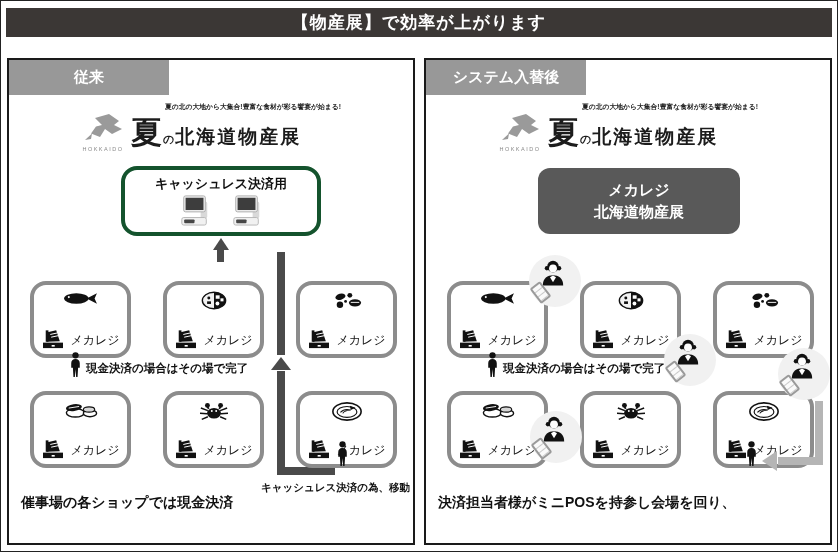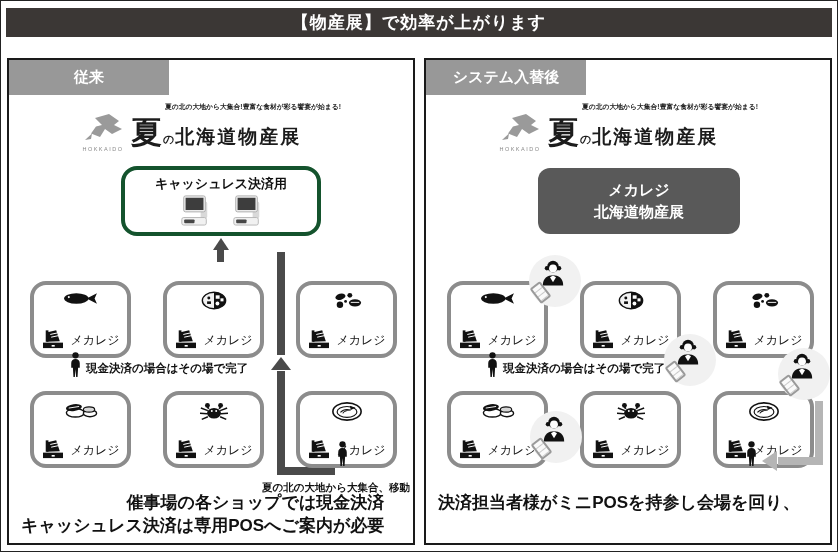--- a/index.html
+++ b/index.html
@@ -40,21 +40,21 @@
 
   .vline, .hline { position:absolute; background:#4a4a4a; }
   .panel.right .vline, .panel.right .hline { background:#b5b5b5; }
   .tri-up { position:absolute; width:0; height:0; border-left:8px solid transparent; border-right:8px solid transparent; border-bottom:12px solid #4a4a4a; }
   .tri-up.big { border-left-width:10px; border-right-width:10px; border-bottom-width:13px; }
   .tri-left { position:absolute; width:0; height:0; border-top:10px solid transparent; border-bottom:10px solid transparent; border-right:15px solid #b5b5b5; }
 
   .person { position:absolute; }
   .note { position:absolute; font-weight:bold; font-size:11.5px; white-space:nowrap; }
   .note.small { font-size:10.5px; }
-  .caption { position:absolute; left:12px; top:431px; font-weight:bold; font-size:17px; line-height:23px; white-space:nowrap;text-align:right; }
+  .caption { position:absolute; left:12px; top:431px; font-weight:bold; font-size:14px; line-height:23px; white-space:nowrap; }
 
   .staff { position:absolute; width:36px; }
   .staff::before { content:""; position:absolute; width:52px; height:52px; border-radius:50%; background:#f1f1f1; top:-3px; left:-9px; z-index:0; }
   .staff svg { position:relative; z-index:1; display:block; }
   .minipos { position:relative; z-index:1; width:13px; height:19px; background:#fafafa; border:2px solid #9a9a9a; border-radius:2px;
     transform:rotate(-38deg); margin:-3px 0 0 -4px;
     background-image:linear-gradient(#c9c9c9 1px, transparent 1px); background-size:100% 5px; background-position:0 4px; }
 
   .hidden-defs { position:absolute; width:0; height:0; overflow:hidden; }
 </style>
@@ -259,25 +259,24 @@
     </div>
 
     <svg class="person" style="left:59px; top:292px;" width="15" height="26">
         <use href="#i-person"></use>
       </svg>
     <div class="note" style="left:77px; top:301px;">現金決済の場合はその場で完了</div>
 
     <svg class="person" style="left:326px; top:381px;" width="15" height="26">
         <use href="#i-person"></use>
       </svg>
-    <div class="note small" style="right:3px; top:421px;">夏の北の大地から大集合、移動</div>
+    <div class="note small" style="right:3px; top:421px;">キャッシュレス決済の為、移動</div>
 
     <div class="caption">
       <div>催事場の各ショップでは現金決済</div>
-      <div>キャッシュレス決済は専用POSへご案内が必要</div>
     </div>
   </div>
 
   <div class="panel right">
     <div class="tab">
       <span>システム入替後</span>
     </div>
 
     <div class="logo">
       <div class="map-block">

